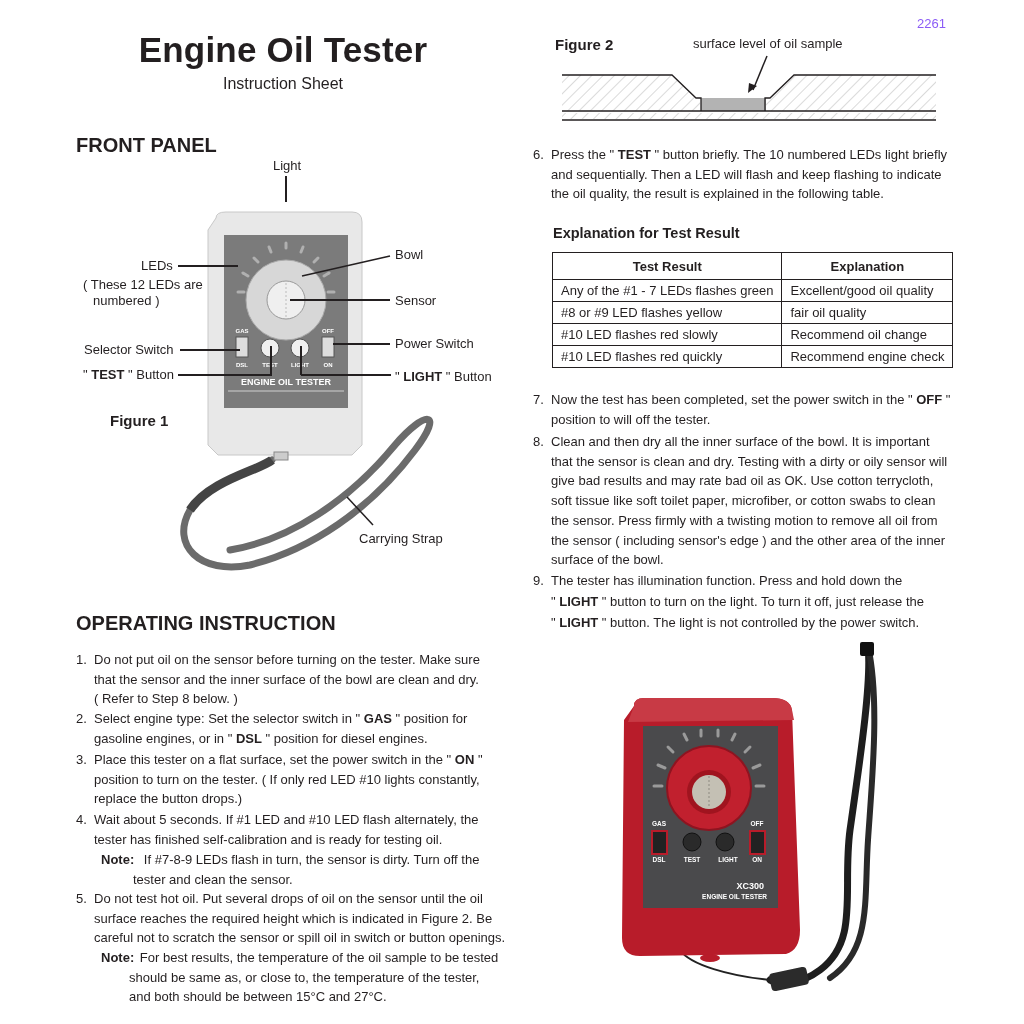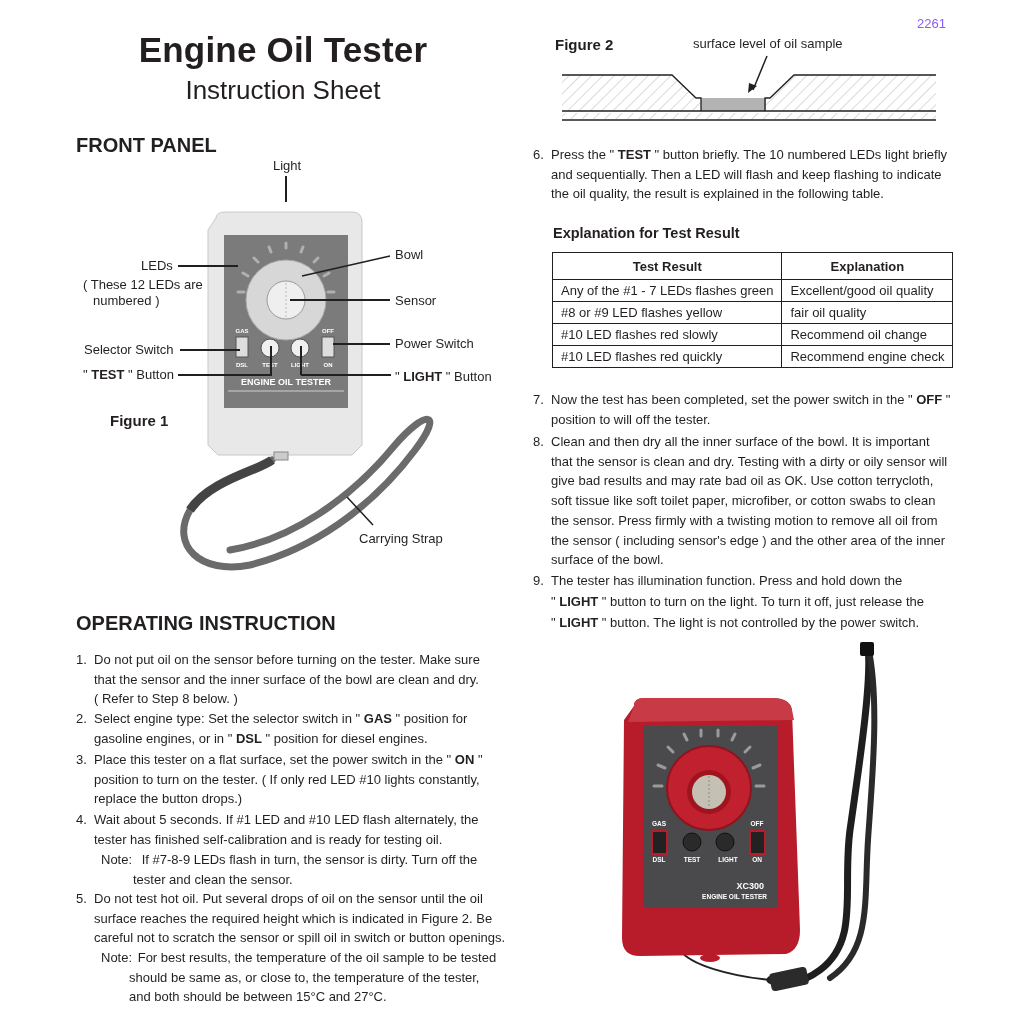--- a/index.html
+++ b/index.html
@@ -1,29 +1,29 @@
 <!DOCTYPE html>
 <html><head>
 <meta charset="utf-8">
 <style>
   html,body{margin:0;padding:0;background:#fff;}
   body{width:1024px;height:1024px;position:relative;overflow:hidden;font-family:"Liberation Sans",sans-serif;color:#231f20;}
   .abs{position:absolute;}
   .title{left:0;width:566px;top:30px;text-align:center;font-size:35px;font-weight:bold;letter-spacing:0.2px;}
-  .subtitle{left:0;width:566px;top:75px;text-align:center;font-size:26px;}
+  .subtitle{left:0;width:566px;top:75px;text-align:center;font-size:16px;}
   .h2{font-size:20px;font-weight:bold;}
   .lbl{font-size:13px;white-space:nowrap;}
   .lbl b{font-weight:bold;}
   .figlbl{font-size:15px;font-weight:bold;}
   .pagenum{left:917px;top:16px;font-size:13px;color:#8b5cf6;}
   .step{position:absolute;font-size:13px;line-height:19.7px;}
   .step .num{position:absolute;left:0;top:0;}
   .step .txt{margin-left:18px;}
   .note{position:absolute;font-size:13px;line-height:19.7px;}
-  .note .nlabel{font-weight:normal;padding-left:8px;}
+  .note .nlabel{font-weight:bold;padding-left:8px;}
   table.res{border-collapse:collapse;font-size:13px;}
   table.res th,table.res td{border:1px solid #231f20;padding:0 8px;height:21px;text-align:left;white-space:nowrap;}
   table.res th{text-align:center;font-weight:bold;height:26px;}
   .line{position:absolute;background:#231f20;}
 </style>
 </head>
 <body>
 
 <div class="abs pagenum">2261</div>
 

